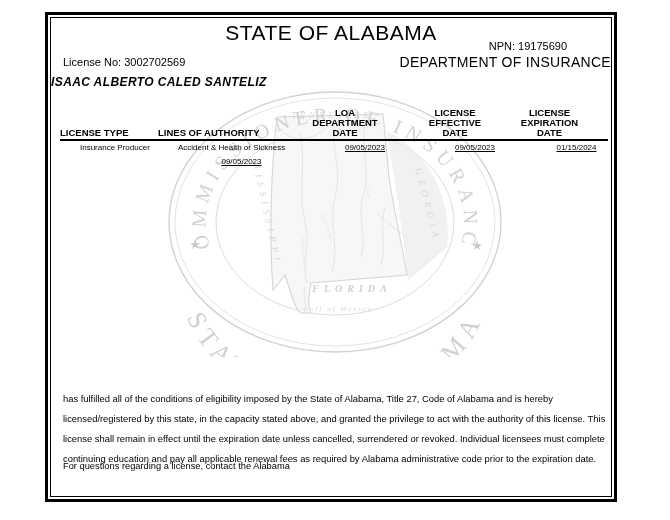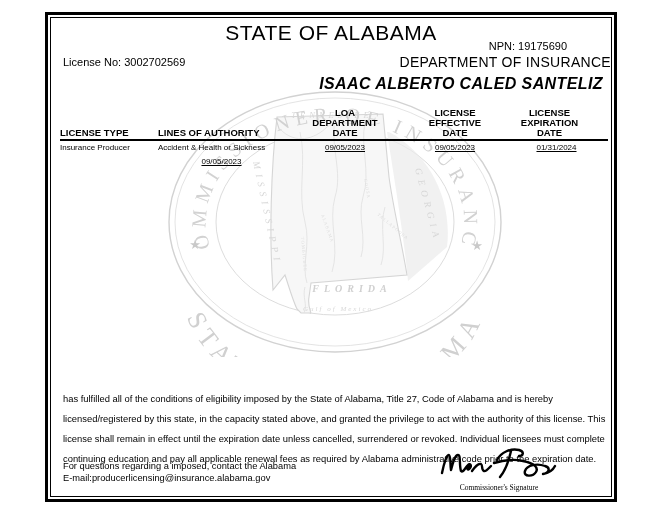--- a/index.html
+++ b/index.html
@@ -11,30 +11,30 @@
 
   .seal{position:absolute;left:114px;top:69px;width:340px;height:270px;z-index:0;}
 
   .content{position:absolute;inset:0;z-index:1;}
 
   .title{position:absolute;top:3px;left:0;right:0;text-align:center;
     font-size:21px;letter-spacing:.5px;white-space:nowrap;}
   .license-no{position:absolute;top:38px;left:12px;font-size:11px;}
   .dept{position:absolute;top:36px;left:0;right:0;text-align:right;font-size:14px;letter-spacing:.3px;}
   .npn{position:absolute;top:22px;right:44px;font-size:11px;padding-left:23px;}
-  .licensee{position:absolute;top:57px;left:0;right:8px;text-align:right;
-    font-size:16px;font-weight:bold;font-style:italic;letter-spacing:.4px;}
+  .licensee{position:absolute;top:57px;left:0;right:8px;text-align:left;
+    font-size:12px;font-weight:bold;font-style:italic;letter-spacing:.4px;}
 
   .lic-table{position:absolute;left:9px;top:90px;width:548px;}
   .thead,.trow{display:grid;grid-template-columns:98px 127px 120px 100px 103px;}
   .thead{align-items:end;border-bottom:2px solid #000;padding-bottom:1px;}
   .th{font-size:9.5px;font-weight:bold;line-height:10px;white-space:pre-line;}
   .th.c{text-align:center;}
   .th.c5{padding-right:14px;}
-  .trow{margin-top:2px;min-height:11.5px;}
+  .trow{margin-top:2px;min-height:11.5px;margin-left:20px;}
   .td{font-size:8px;line-height:10px;}
   .td.c{text-align:center;text-decoration:underline;}
 
   .bodytext{position:absolute;left:12px;top:371px;width:550px;
     font-size:9.4px;line-height:20px;text-align:left;}
 
   .contact{position:absolute;left:12px;top:442px;font-size:9.3px;line-height:12.2px;}
 
   .sigblock{position:absolute;left:358px;top:428px;width:180px;text-align:center;}
   .sigblock svg{display:block;margin:0 auto;}
@@ -116,44 +116,33 @@
           <div class="th c c5">LICENSE
 EXPIRATION
 DATE</div>
         </div>
 
         <div class="trow">
           <div class="td">Insurance Producer</div>
           <div class="td">Accident &amp; Health or Sickness</div>
           <div class="td c">09/05/2023</div>
           <div class="td c">09/05/2023</div>
-          <div class="td c">01/31/2024</div>
+          <div class="td c">01/15/2024</div>
         </div>
 
         <div class="trow">
           <div class="td"></div>
           <div class="td c">09/05/2023</div>
           <div class="td c"></div>
           <div class="td c"></div>
         </div>
       </div>
 
       <div class="bodytext">has fulfilled all of the conditions of eligibility imposed by the State of Alabama, Title 27, Code of Alabama and is hereby licensed/registered by this state, in the capacity stated above, and granted the privilege to act with the authority of this license. This license shall remain in effect until the expiration date unless cancelled, surrendered or revoked. Individual licensees must complete continuing education and pay all applicable renewal fees as required by Alabama administrative code prior to the expiration date.</div>
 
       <div class="contact">
-        <div>For questions regarding a imposed, contact the Alabama</div>
-        <div>E-mail:producerlicensing@insurance.alabama.gov</div>
+        <div>For questions regarding a license, contact the Alabama</div>
       </div>
 
-      <div class="sigblock">
-        <svg width="120" height="36" viewBox="0 0 120 36" xmlns="http://www.w3.org/2000/svg">
-          <g fill="none" stroke="#000" stroke-width="2.4" stroke-linecap="round" stroke-linejoin="round">
-            <path d="M 3,27 C 5,17 8,8 10,9 C 12,10 11,19 12,24 C 14,16 16,9 19,9 C 22,9 20,19 22,25 C 24,27 26,22 29,19 C 31,17 33,19 31,22 C 29,25 27,23 30,20 M 33,25 C 36,21 39,17 42,18 C 44,19 42,24 45,25 C 47,26 50,22 52,20"></path>
-            <path d="M 58,14 C 62,6 72,2 80,4 C 86,6 84,10 80,10 M 72,5 C 70,14 66,25 61,31"></path>
-            <path d="M 55,17 C 65,14 76,13 84,15 C 94,17 100,21 97,26 C 94,31 84,31 86,25 C 88,19 98,17 106,20 C 112,22 110,27 104,28 C 110,27 114,24 116,20"></path>
-          </g>
-        </svg>
-        <div class="sigcaption">Commissioner's Signature</div>
-      </div>
 
     </div>
   </div>
 </div>
 
 </body></html>

